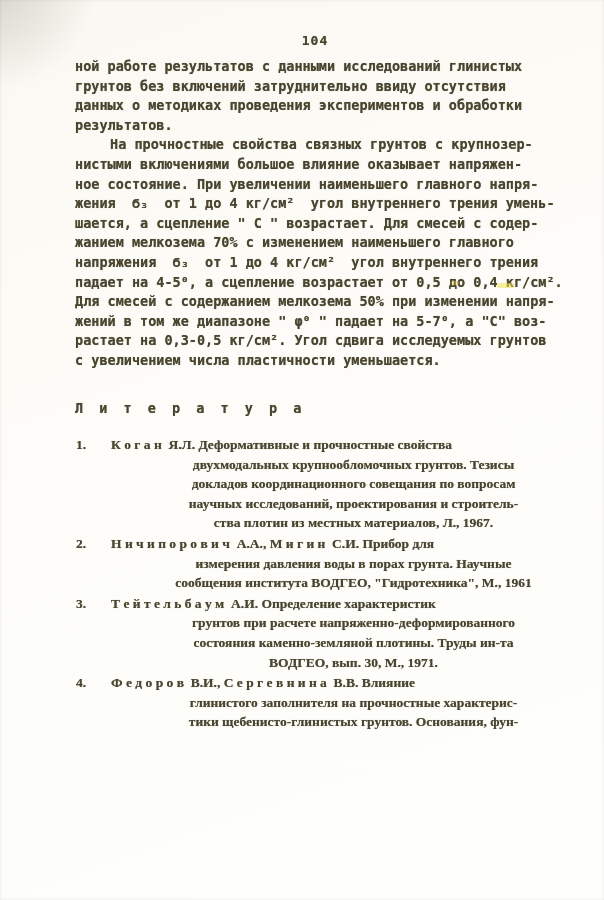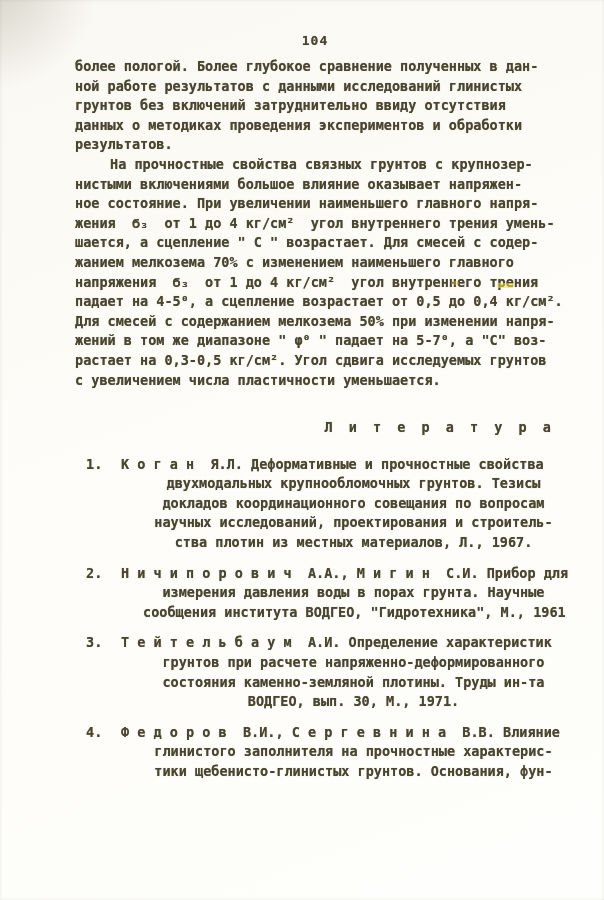--- a/index.html
+++ b/index.html
@@ -25,23 +25,23 @@
     text-align:center; font-size:13px; letter-spacing:1px;
   }
   .content {
     position:absolute; left:75px; top:57px; width:500px;
     font-size:13.5px; line-height:19.6px;
   }
   .line { white-space:pre; }
   .indent1 { text-indent:35px; }
   .heading {
     margin-top:28px; margin-bottom:17px;
-    text-align:right; letter-spacing:4px; width:480px;
+    text-align:left; letter-spacing:4px; width:480px;
   }
-  .ref { margin:11px; }
+  .ref { margin:1px;font-family:Liberation Serif, serif; }
   .ref .num { display:inline-block; width:35px; white-space:pre; }
   .ref .cont { margin-left:57px;text-align:center; }
   .artifact {
     position:absolute; left:497px; top:283px; width:17px; height:5px;
     background:#f2e04e; opacity:.55; border-radius:2px;
   }
   .artifact2 {
     position:absolute; left:451px; top:281px; width:8px; height:4px;
     background:#f2e04e; opacity:.35; border-radius:2px;
   }
@@ -49,21 +49,20 @@
 </head>
 <body>
 
 <div class="page">
 
   <div class="pagenum ink">104</div>
 
   <div class="content ink">
 
     <div>
-      <div class="line">более пологой. Более глубокое сравнение полученных в дан-</div>
       <div class="line">ной работе результатов с данными исследований глинистых</div>
       <div class="line">грунтов без включений затруднительно ввиду отсутствия</div>
       <div class="line">данных о методиках проведения экспериментов и обработки</div>
       <div class="line">результатов.</div>
     </div>
 
     <div>
       <div class="line indent1">На прочностные свойства связных грунтов с крупнозер-</div>
       <div class="line">нистыми включениями большое влияние оказывает напряжен-</div>
       <div class="line">ное состояние. При увеличении наименьшего главного напря-</div>

